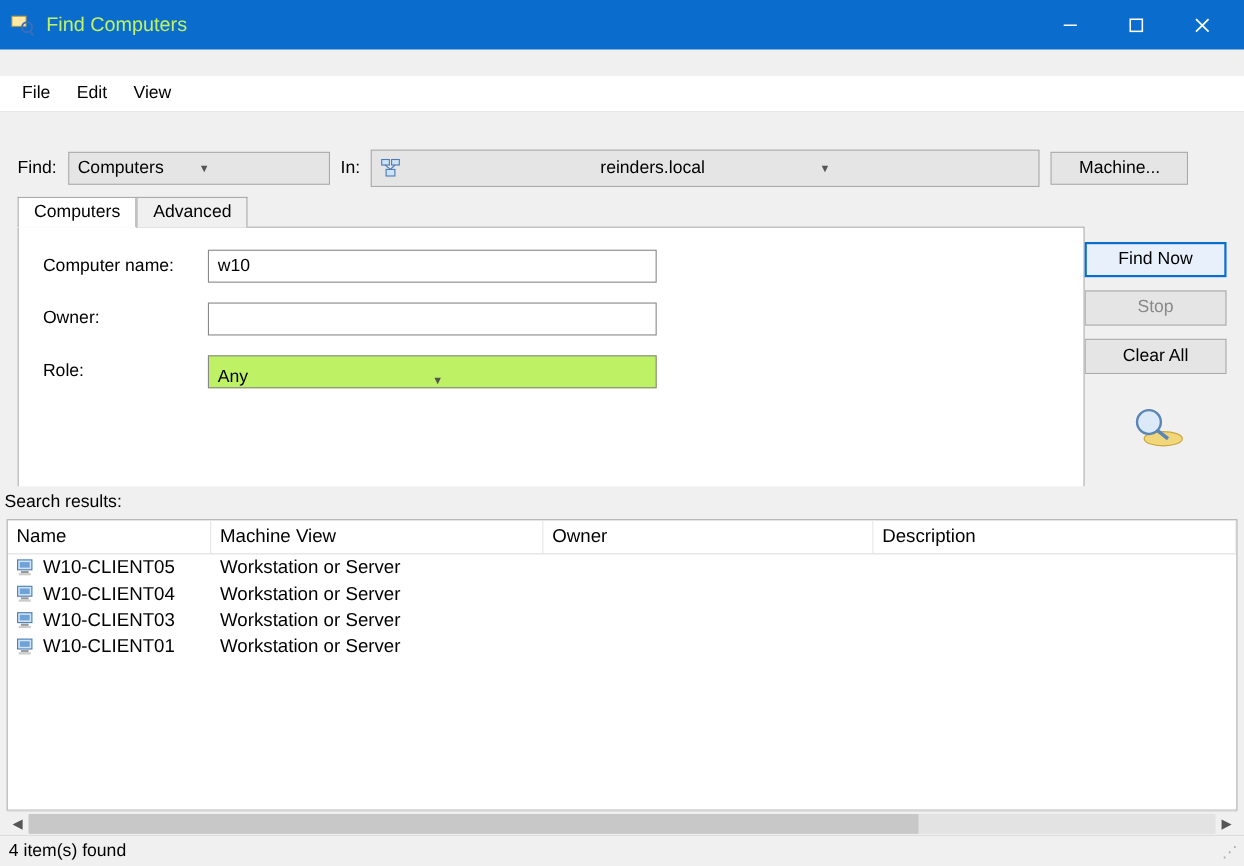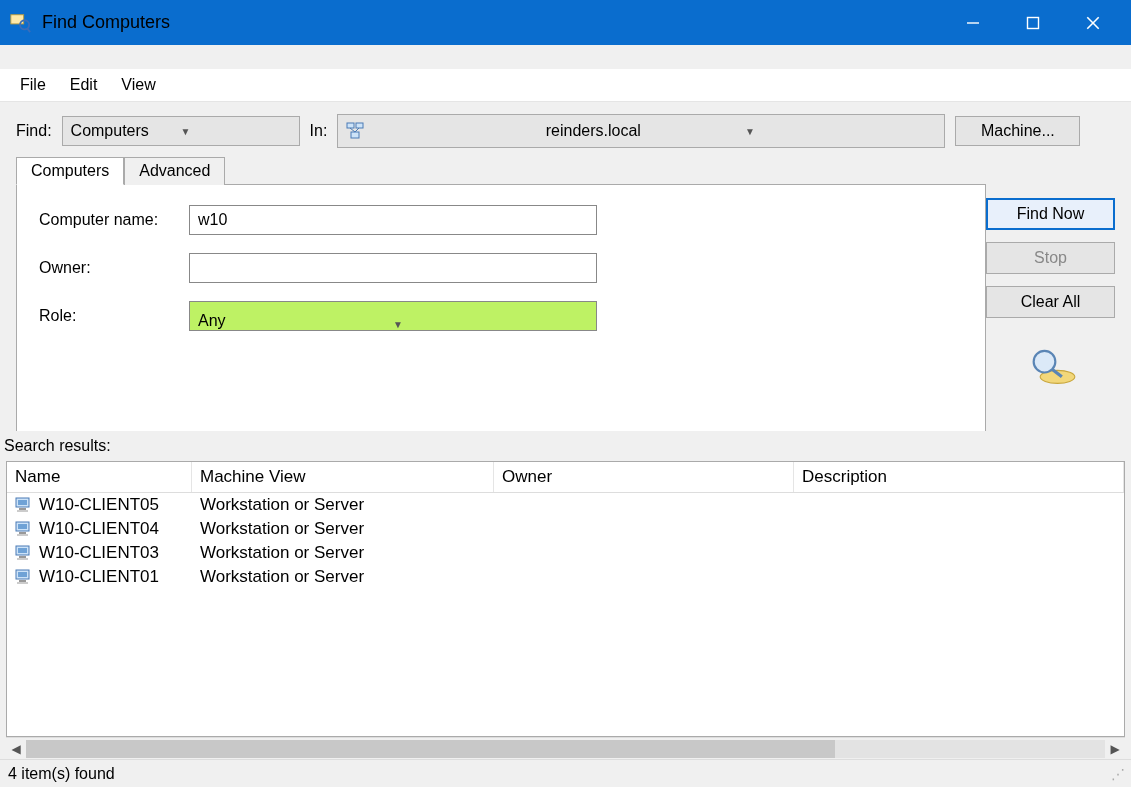--- a/index.html
+++ b/index.html
@@ -1,32 +1,32 @@
 <!DOCTYPE html>
 <html><head>
   <meta charset="utf-8">
   <style>
     * { box-sizing: border-box; margin: 0; padding: 0; }
     body { font-family: "Segoe UI", Tahoma, sans-serif; font-size: 15px; background: #f0f0f0; width: 1131px; height: 787px; overflow: hidden; display: flex; flex-direction: column; }
     
     
-    .titlebar { background: #0a6dce; height: 45px; display: flex; align-items: center; padding: 0 8px; color: #000000; }
+    .titlebar { background: #0a6dce; height: 45px; display: flex; align-items: center; padding: 0 8px; color: #bef264; }
     .titlebar .app-icon { width: 24px; height: 24px; margin-right: 10px; display: flex; align-items: center; justify-content: center; }
     .titlebar .title { font-size: 18px; font-weight: 400; flex: 1; }
     .titlebar .win-btns { display: flex; gap: 0; }
     .titlebar .win-btn { width: 60px; height: 45px; display: flex; align-items: center; justify-content: center; color: #fff; cursor: pointer; }
     .titlebar .win-btn svg { width: 14px; height: 14px; }
     .titlebar .win-btn.close svg { width: 16px; height: 16px; }
     
     
     .menubar { background: #fff; height: 33px; display: flex; align-items: center; padding: 0 8px; border-bottom: 1px solid #e5e5e5; margin-top: 24px; }
     .menubar .menu-item { padding: 4px 12px; font-size: 16px; cursor: pointer; }
     
     
-    .main { flex: 1; display: flex; flex-direction: column; background: #f0f0f0; overflow: hidden; }
+    .main { flex: 1; display: flex; flex-direction: column; background: #f0f0f0; overflow: hidden; margin-top: 22px; }
     
     
     .find-row { display: flex; align-items: center; padding: 12px 12px 8px 16px; gap: 10px; }
     .find-row .label { font-size: 16px; }
     .find-dropdown { background: #e5e5e5; border: 1px solid #aaa; height: 30px; width: 238px; display: flex; align-items: center; padding: 0 8px; cursor: pointer; position: relative; }
     .find-dropdown span { flex: 1; font-size: 16px; }
     .find-dropdown .chev { font-size: 10px; color: #555; }
     .in-dropdown { background: #e5e5e5; border: 1px solid #aaa; height: 30px; width: 608px; display: flex; align-items: center; padding: 16px 8px; cursor: pointer; position: relative; gap: 8px; }
     .in-dropdown span { flex: 1; font-size: 16px; }
     .in-dropdown .chev { font-size: 10px; color: #555; }

